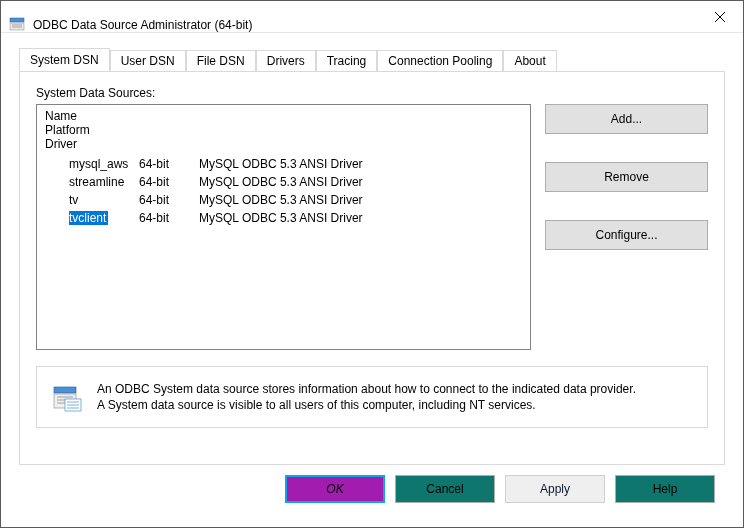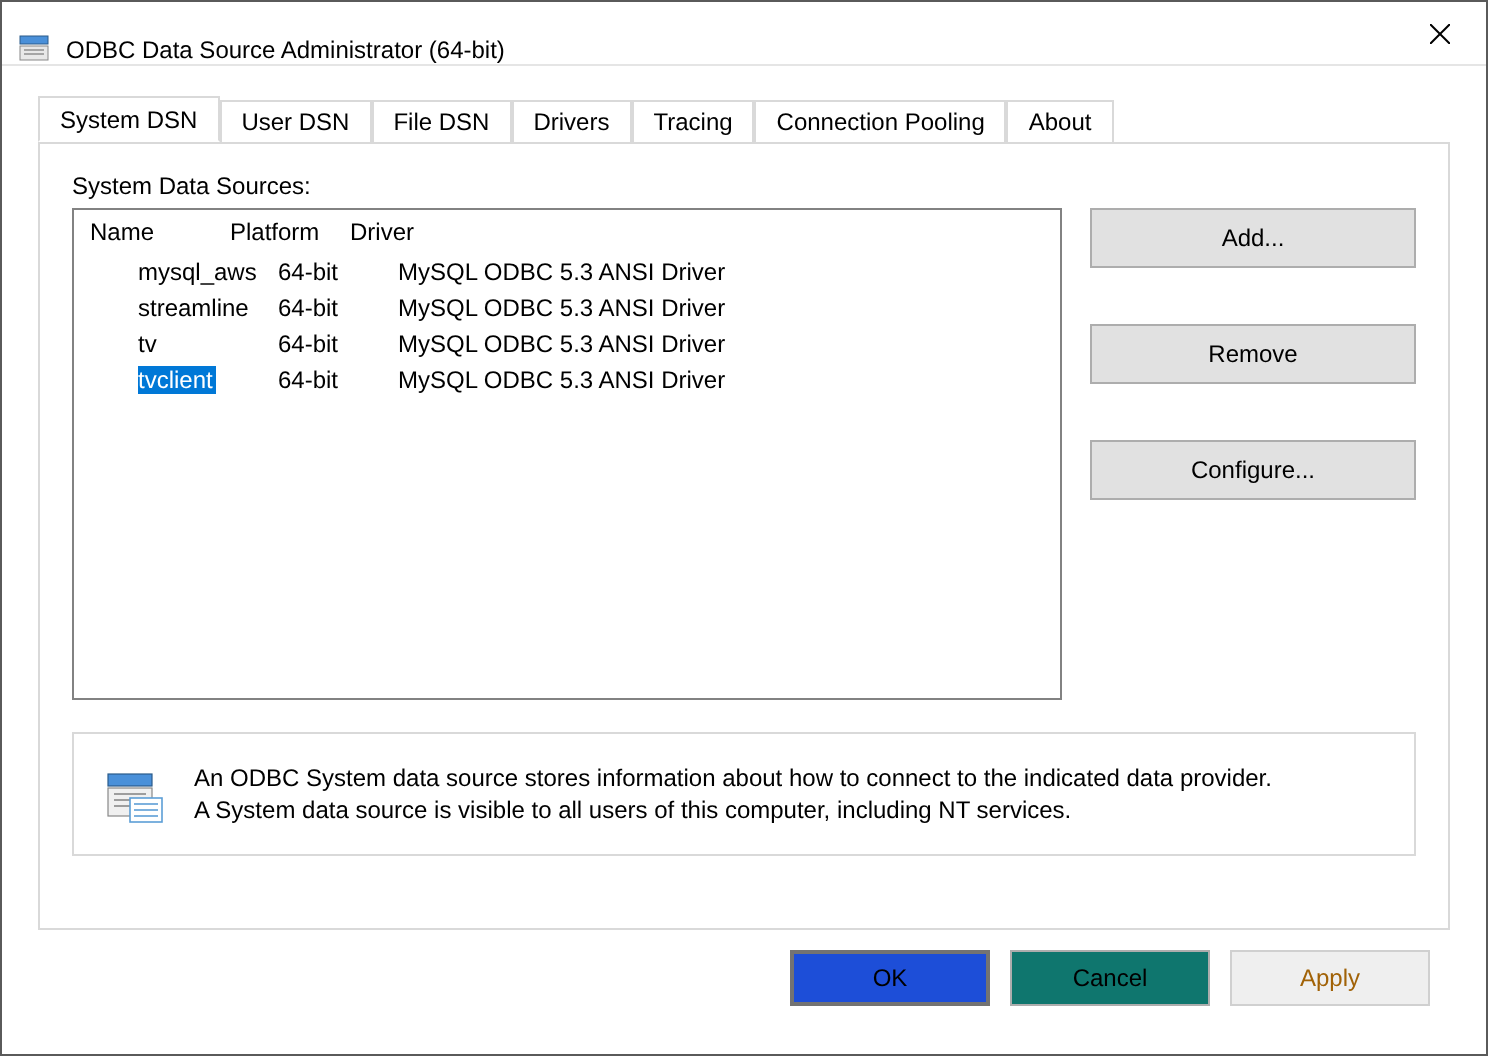--- a/index.html
+++ b/index.html
@@ -78,21 +78,21 @@
   }
   .section-label { font-size: 12px; margin-bottom: 4px; }
   .row-main { display: flex; gap: 14px; }
   .listbox {
     border: 1px solid #828282;
     width: 498px; height: 246px;
     background: #fff;
     display: flex; flex-direction: column;
     font-size: 12px;
   }
-  .lv-header { display: flex; padding: 4px 0 4px 8px; }
+  .lv-header { display: flex; padding: 4px 0 4px 8px; flex-direction: column; }
   .lv-header .col { color: #000; font-weight: normal; }
   .lv-body { flex: 1; overflow: hidden; margin-left: 24px; }
   .lv-row { display: flex; padding: 0 0 0 8px; height: 18px; line-height: 18px; }
   .col-name { width: 70px; overflow: hidden; text-overflow: ellipsis; white-space: nowrap; }
   .col-plat { width: 60px; }
   .col-drv  { flex: 1; }
   .sel .cell-name {
     background: #0078d7;
     color: #fff;
     padding: 0 2px;
@@ -126,25 +126,26 @@
     margin-top: 10px;
   }
   button.footer-btn {
     width: 100px; height: 28px;
     background: #0f766e;
     border: 1px solid #adadad;
     font-family: inherit; font-size: 12px;
     cursor: default;
   }
   button.footer-btn.default {
-    border: 2px solid #737373;
-    background: #1d4ed8;
+    border: 2px solid #0ea5e9;
+    background: #a21caf;
+    font-style: italic;
   }
   button.footer-btn:disabled {
-    color: #a16207;
+    color: #0f172a;
     background: #efefef;
     border-color: #d0d0d0;
   }
 </style>
 </head>
 <body>
 
 <div class="window">
   <div class="titlebar">
     <span class="title-icon">
@@ -235,16 +236,17 @@
           <span>An ODBC System data source stores information about how to connect to the indicated data provider.</span><br>
           <span>A System data source is visible to all users of this computer, including NT services.</span>
         </div>
       </div>
     </div>
 
     <div class="footer">
       <button class="footer-btn default">OK</button>
       <button class="footer-btn">Cancel</button>
       <button class="footer-btn" disabled="">Apply</button>
+      <button class="footer-btn">Help</button>
     </div>
 
   </div>
 </div>
 
 </body></html>

